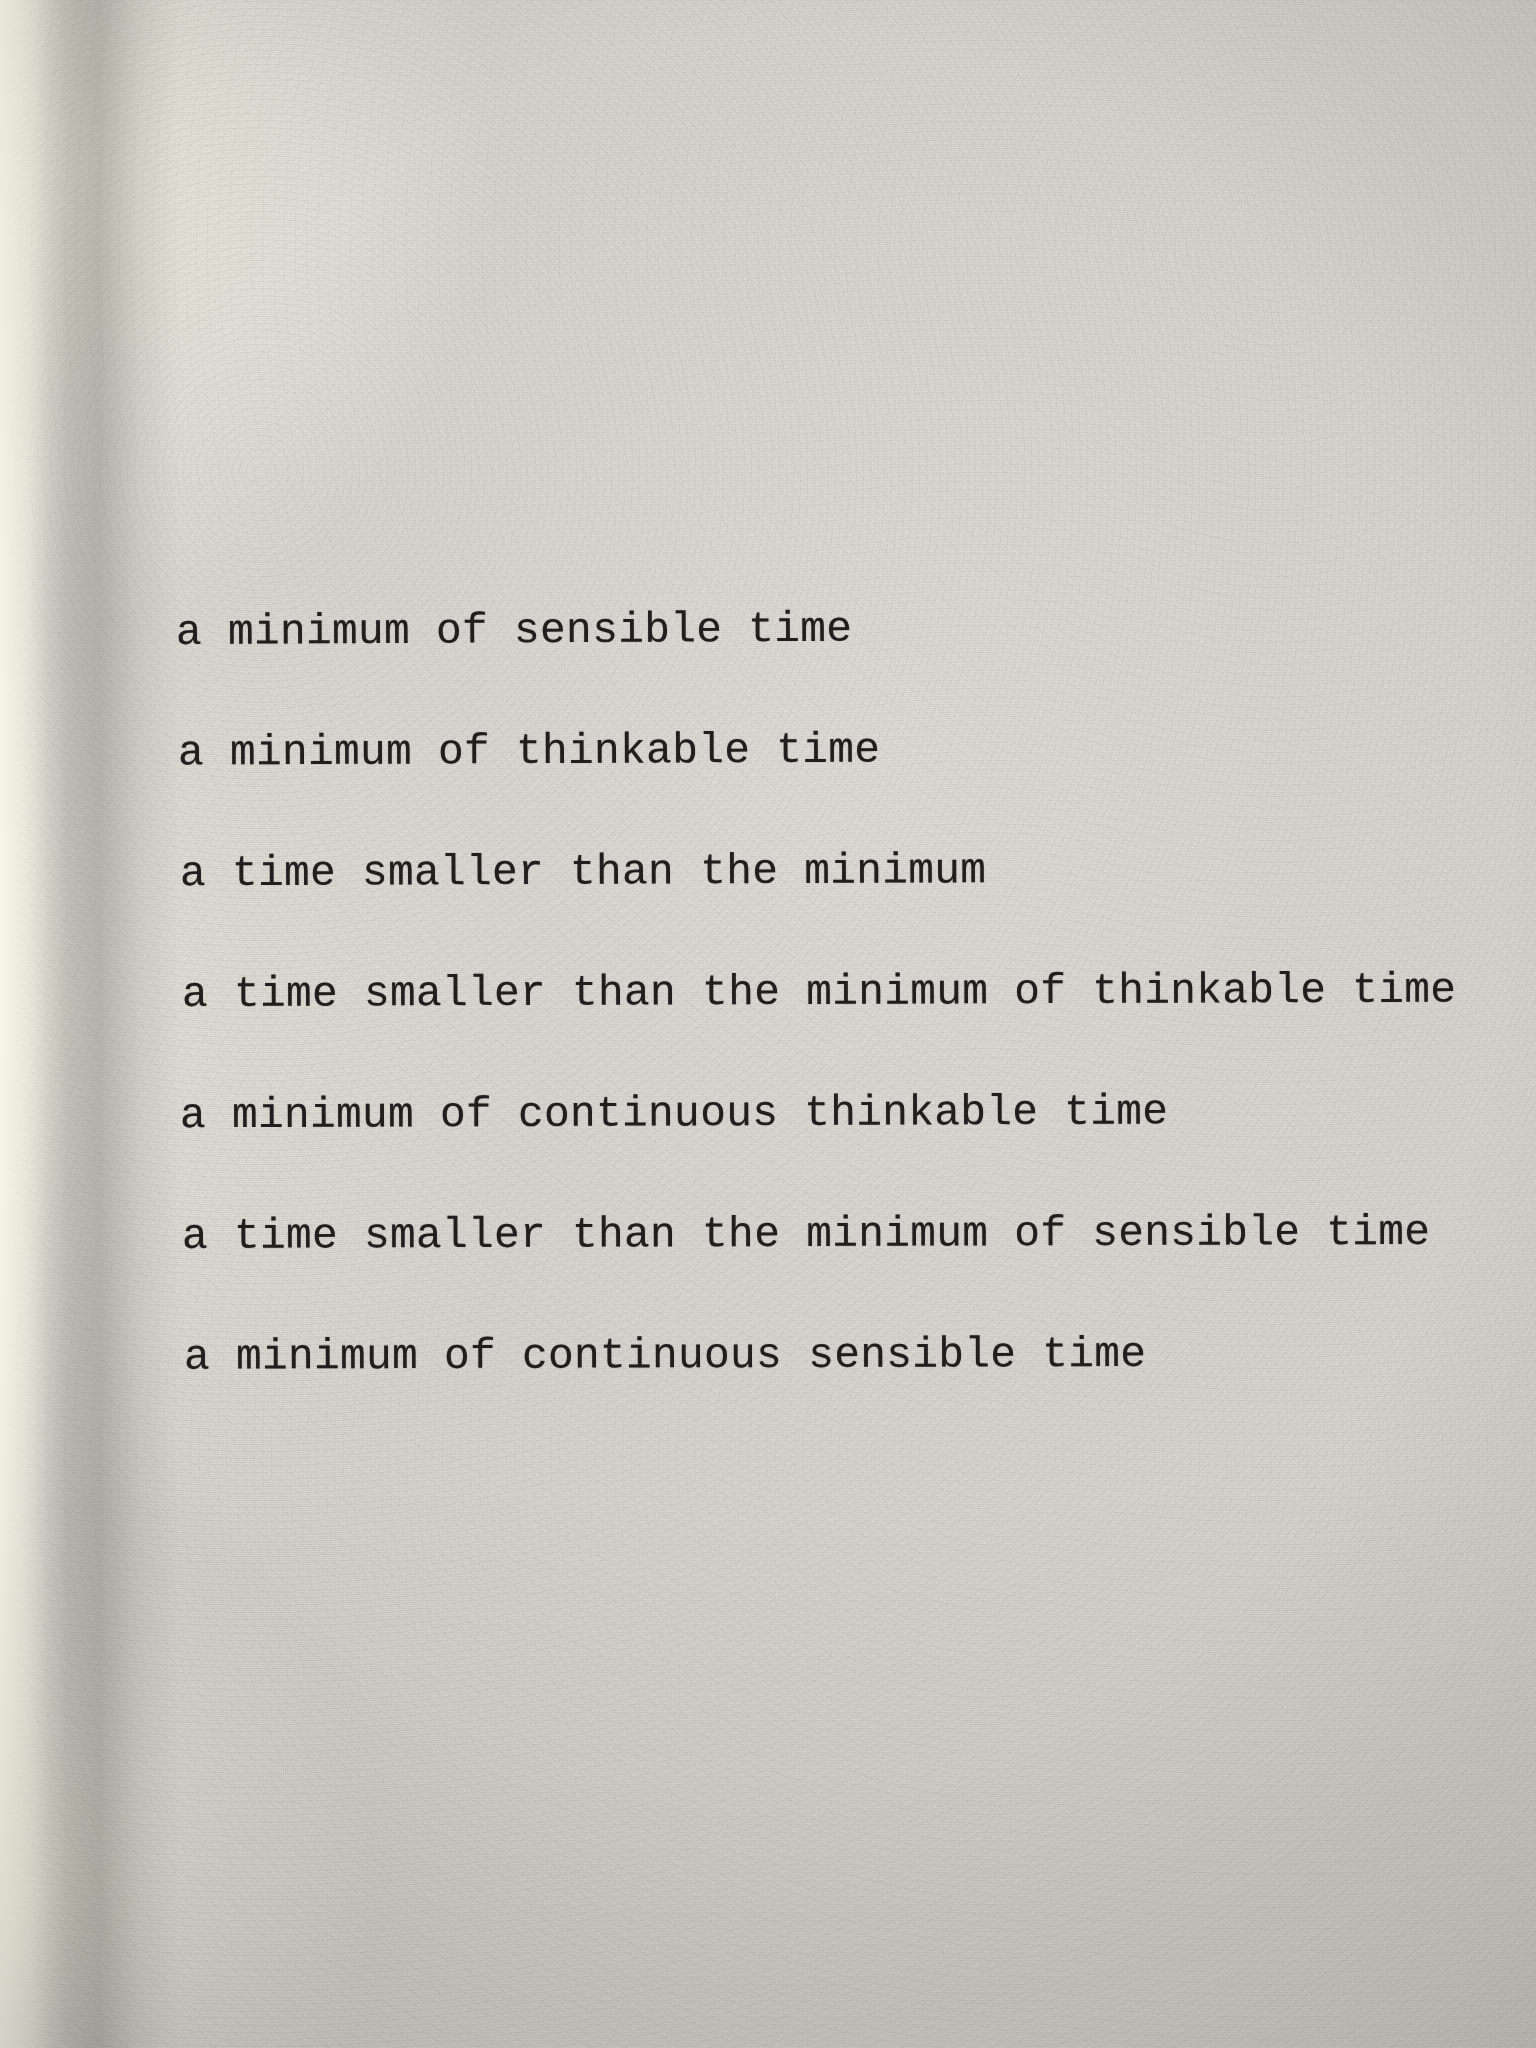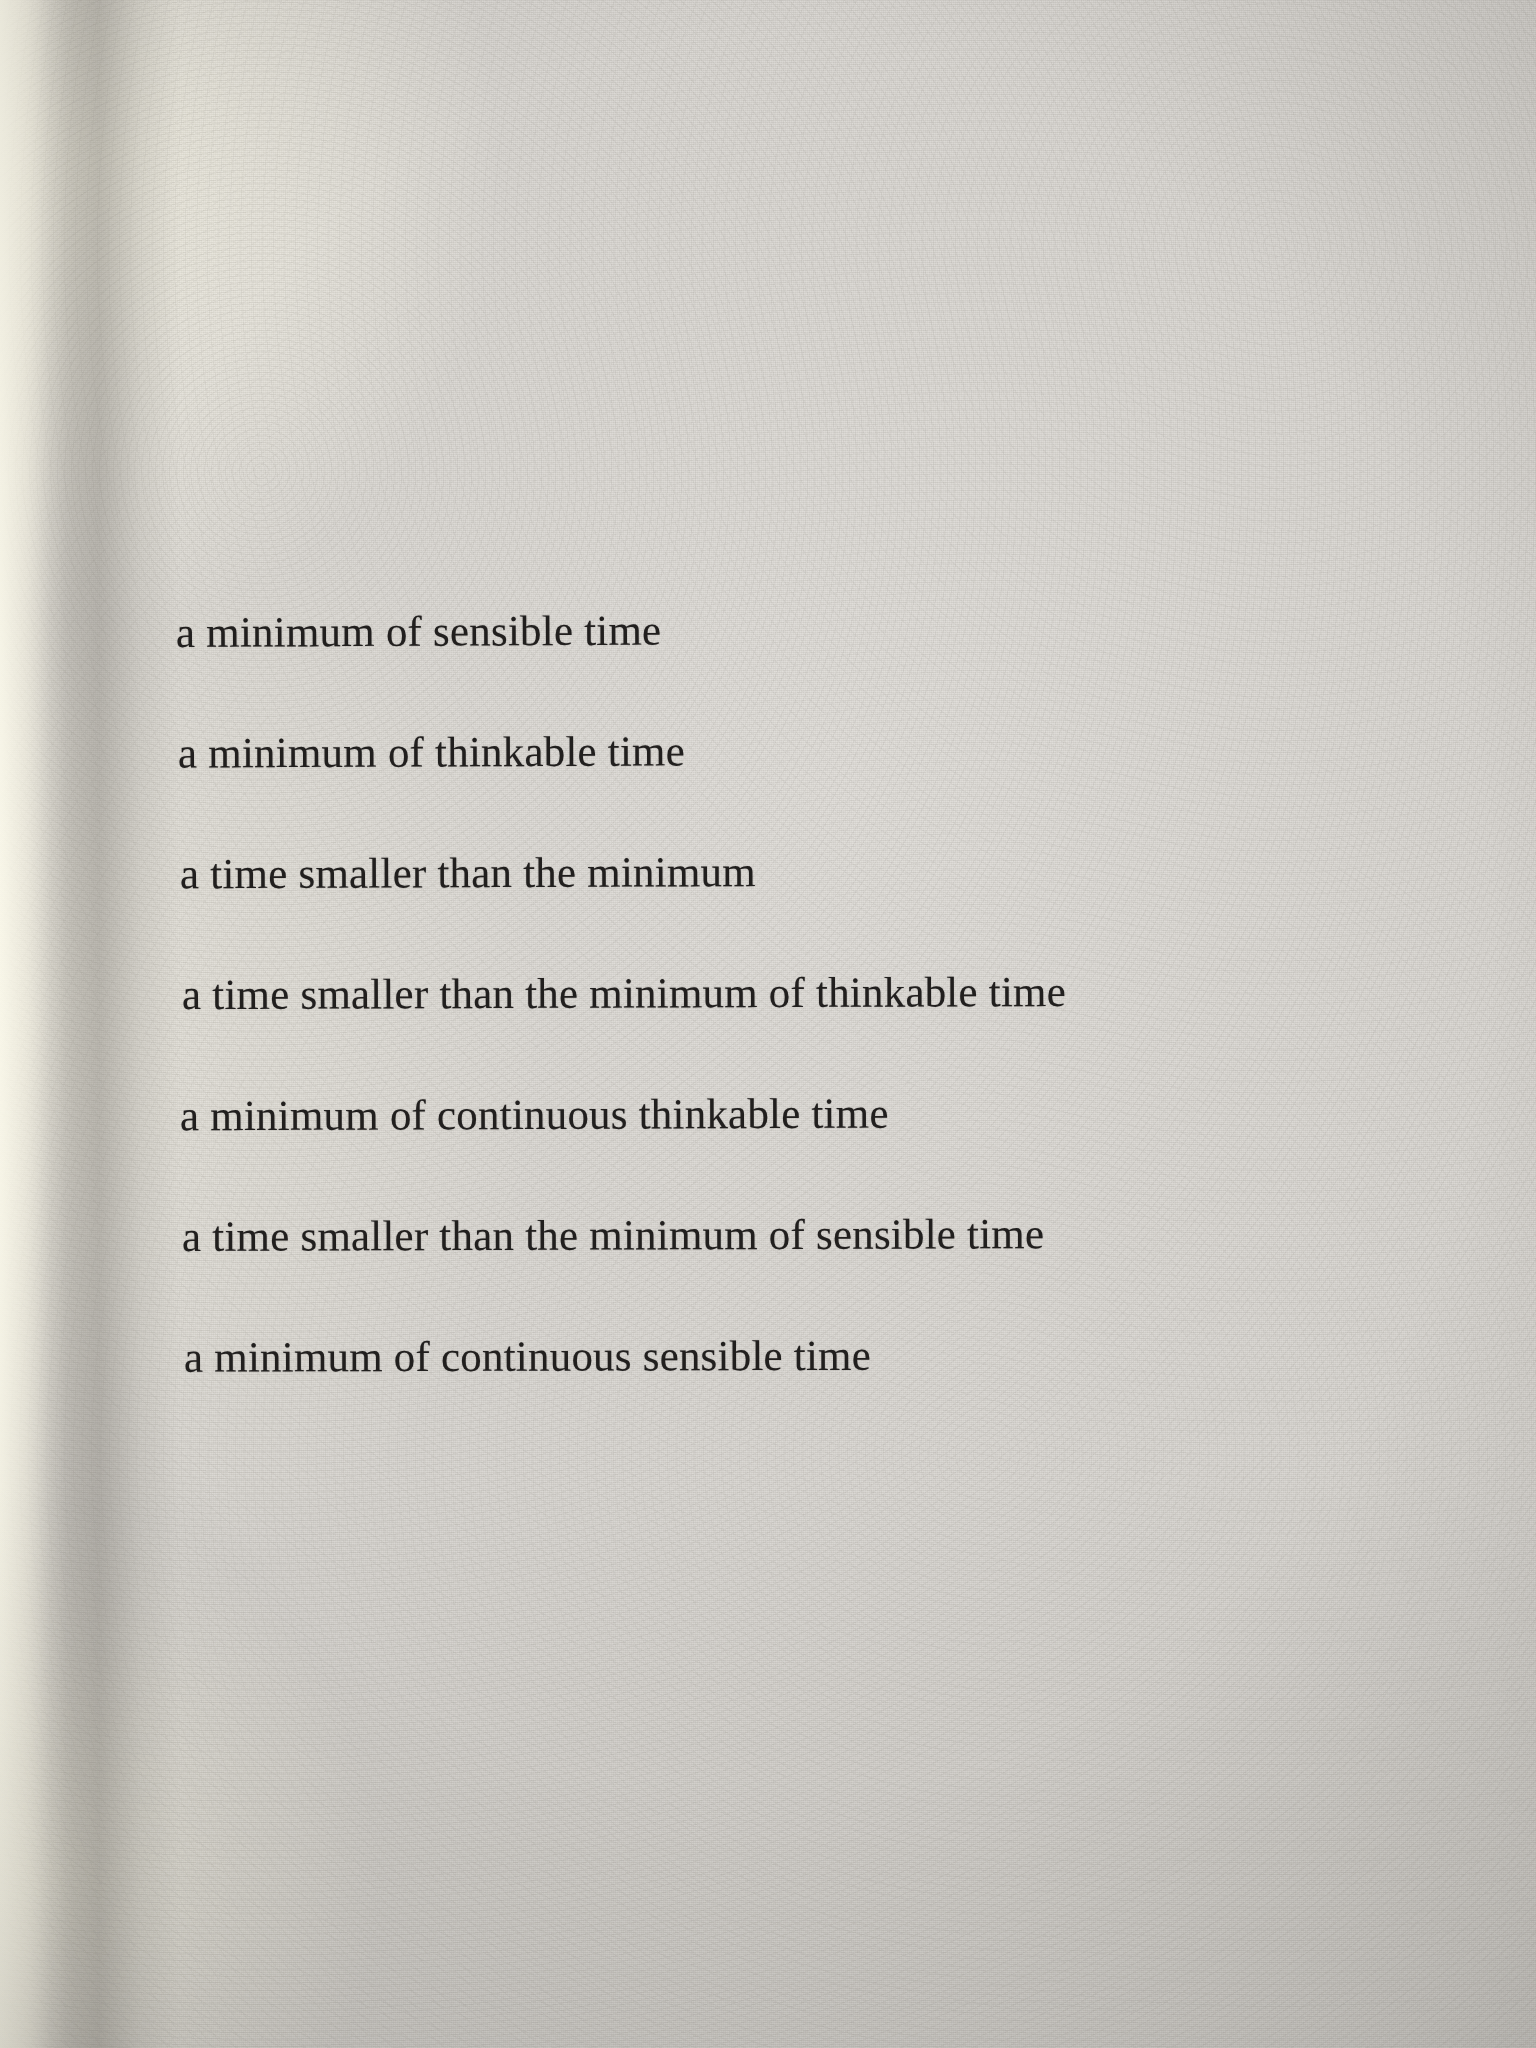--- a/index.html
+++ b/index.html
@@ -7,21 +7,21 @@
     padding: 0;
     background: #1a1a1a;
   }
 
   #page {
     position: relative;
     width: 1536px;
     height: 2048px;
     overflow: hidden;
     background: #d7d4cf;
-    font-family: Liberation Serif, serif;
+    font-family: Liberation Mono, monospace;
   }
 
   
   .paper-base {
     position: absolute;
     inset: 0;
     background:
       radial-gradient(ellipse 70% 55% at 55% 38%, #dbd8d3 0%, #d5d2cd 45%, #cfccc7 100%);
   }
 

